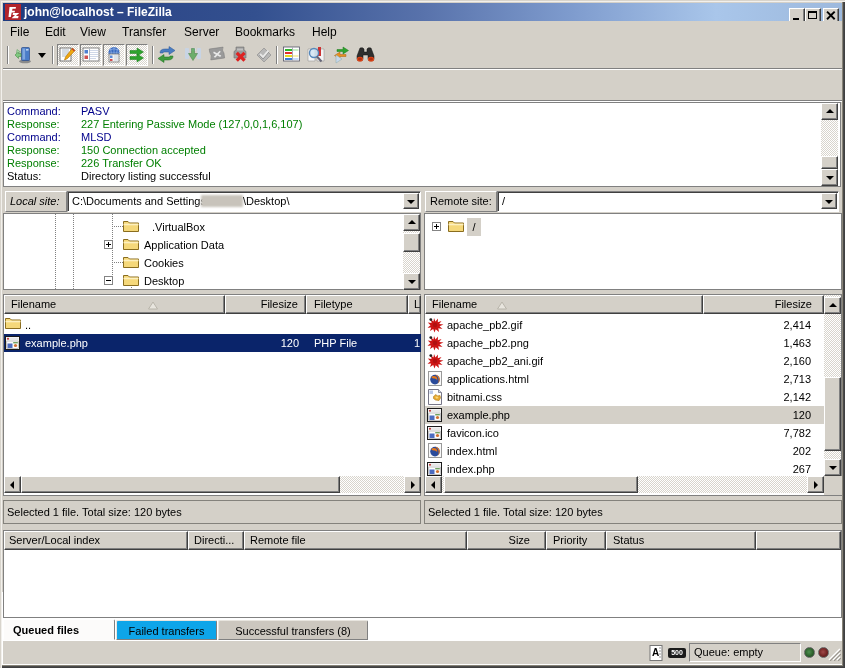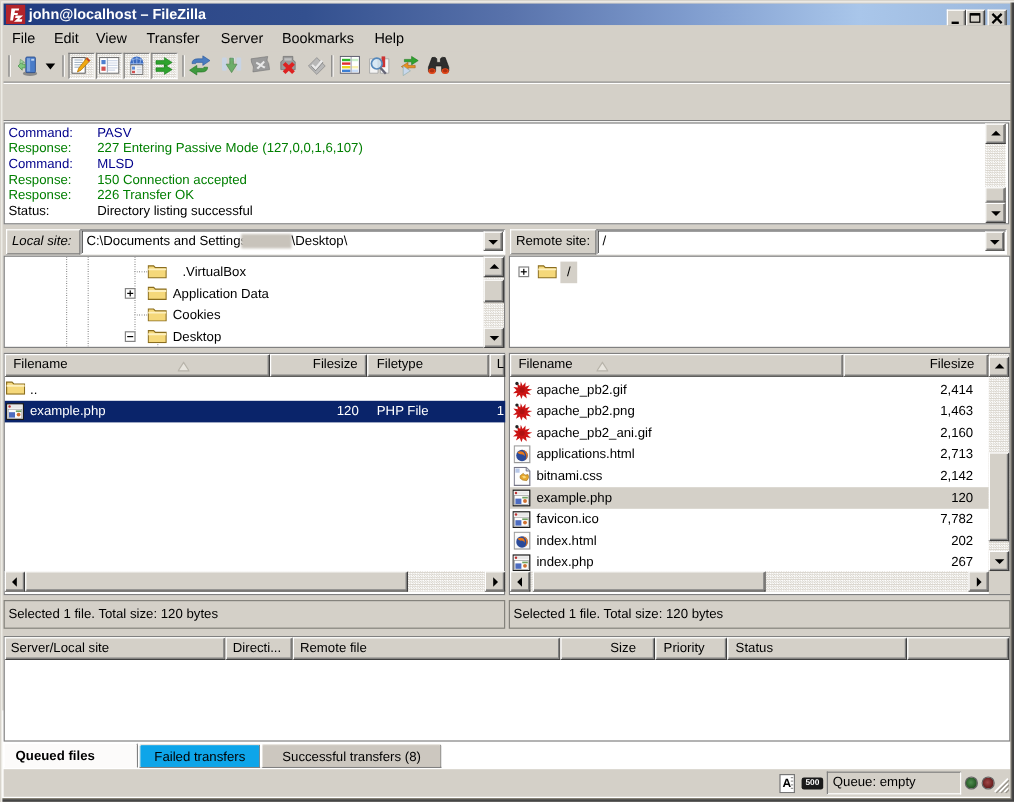--- a/index.html
+++ b/index.html
@@ -519,21 +519,21 @@
       <div class="arrow" style="left:6px; top:4px; border-top:4px solid transparent; border-bottom:4px solid transparent; border-left:4px solid #000;"></div>
     </div>
   </div>
   <div class="abs" style="left:399px; top:181px; width:18px; height:19px; background:#d4d0c8;"></div>
 </div>
 
 <div class="statusbox abs" style="left:3px; top:500px; width:418px;">Selected 1 file. Total size: 120 bytes</div>
 <div class="statusbox abs" style="left:424px; top:500px; width:418px;">Selected 1 file. Total size: 120 bytes</div>
 
 <div id="queue" class="abs" style="left:3px; top:530px; width:839px; height:88px; background:#fff; border:1px solid #808080;">
-  <div class="lhead" style="left:0; top:0; width:184px; padding-left:4px;">Server/Local site</div>
+  <div class="lhead" style="left:0; top:0; width:184px; padding-left:4px;">Server/Local index</div>
   <div class="lhead" style="left:184px; top:0; width:56px; padding-left:5px;">Directi...</div>
   <div class="lhead" style="left:240px; top:0; width:223px; padding-left:5px;">Remote file</div>
   <div class="lhead" style="left:463px; top:0; width:79px; text-align:right; padding-right:15px;">Size</div>
   <div class="lhead" style="left:542px; top:0; width:60px; padding-left:6px;">Priority</div>
   <div class="lhead" style="left:602px; top:0; width:150px; padding-left:6px;">Status</div>
   <div class="lhead" style="left:752px; top:0; width:85px;"></div>
 </div>
 
 <div id="tabs" class="abs">
   <div class="tab" style="left:3px; width:112px; background:#fcfbfa; border:1px solid; border-color:#fff #808080 #fcfbfa #fff; border-radius:2px 2px 0 0; font-weight:bold; z-index:2; text-align:left; padding-left:9px;">Queued files</div>

